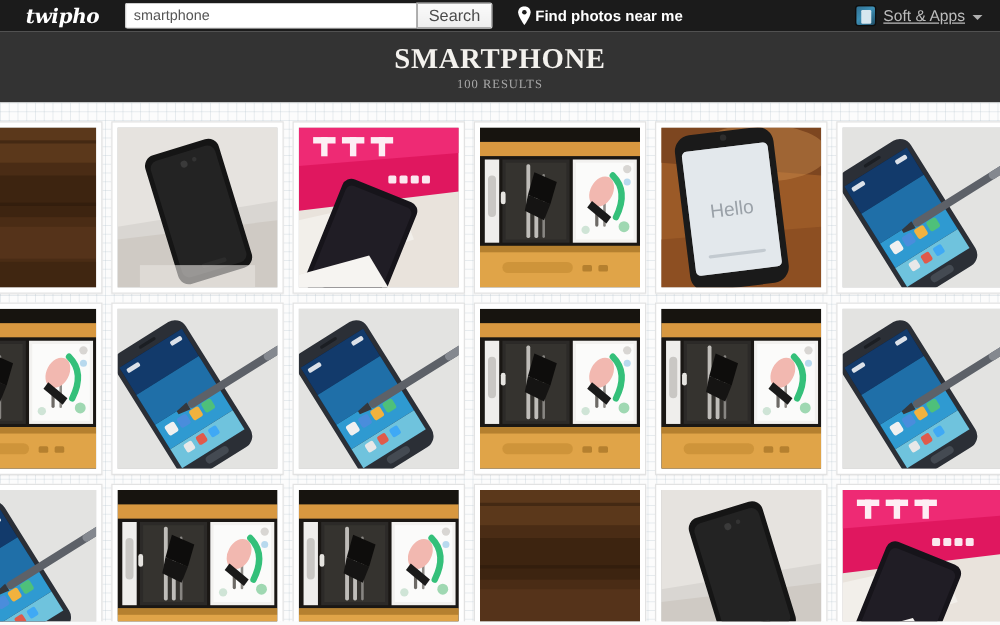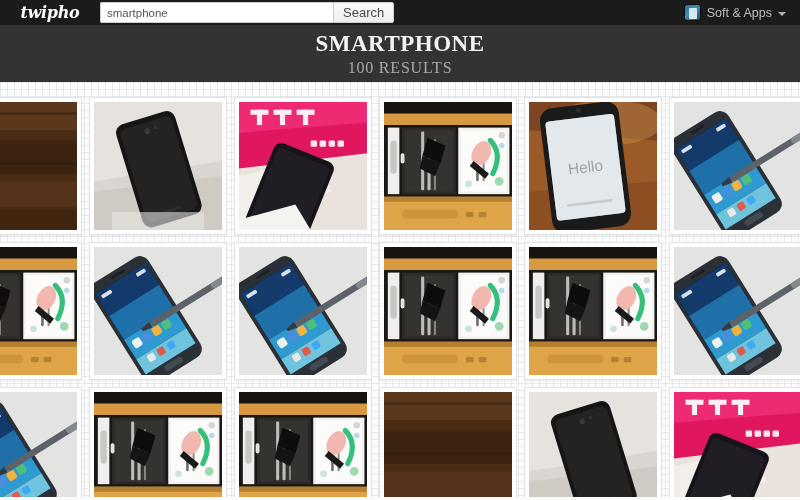--- a/index.html
+++ b/index.html
@@ -112,20 +112,21 @@
     left: 4px; top: 3px;
     width: 8px; height: 11px;
     background: #d7e7ef;
     border-radius: 1px;
   }
 
   .nav-user-label {
     color: #bdbdbd;
     font-size: 12.5px;
     white-space: nowrap;
+    text-decoration: underline;
   }
 
   .caret {
     width: 0; height: 0;
     border-left: 4px solid transparent;
     border-right: 4px solid transparent;
     border-top: 4px solid #b0b0b0;
     margin-top: 2px;
   }
 
@@ -144,21 +145,21 @@
     font-family: "Liberation Serif", "DejaVu Serif", serif;
     font-size: 23px;
     font-weight: bold;
     color: #f4f2ee;
     letter-spacing: 0.5px;
     line-height: 1;
   }
 
   .results-count {
     font-family: "Liberation Serif", "DejaVu Serif", serif;
-    font-size: 16px;
+    font-size: 10px;
     color: #a9a9a9;
     letter-spacing: 0.8px;
     line-height: 1;
     margin-top: 4px;
     text-align: right;
   }
 
   
   .grid-area {
     position: relative;
@@ -206,20 +207,29 @@
 
 <div class="navbar">
 
   <div class="brand">twipho</div>
 
   <div class="search-form">
     <input class="search-input" type="text" value="smartphone" style="">
     <button class="search-button">Search</button>
   </div>
 
+  <a class="near-me">
+    <span class="pin-icon">
+      <svg viewBox="0 0 11 15">
+        <path d="M5.5 0C2.7 0 0.5 2.1 0.5 4.8C0.5 8.4 5.5 15 5.5 15S10.5 8.4 10.5 4.8C10.5 2.1 8.3 0 5.5 0Z" fill="#ffffff"></path>
+        <circle cx="5.5" cy="4.8" r="1.8" fill="#1b1b1b"></circle>
+      </svg>
+    </span>
+    <span>Find photos near me</span>
+  </a>
 
   <div class="nav-right">
     <span class="avatar"></span>
     <span class="nav-user-label">Soft &amp; Apps</span>
     <span class="caret"></span>
   </div>
 </div>
 
 <div class="title-band">
   <div class="page-title">SMARTPHONE</div>

